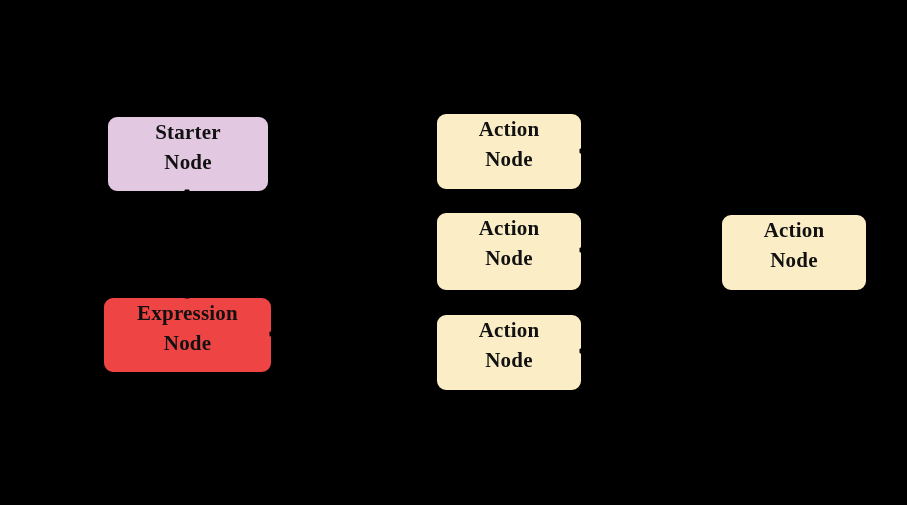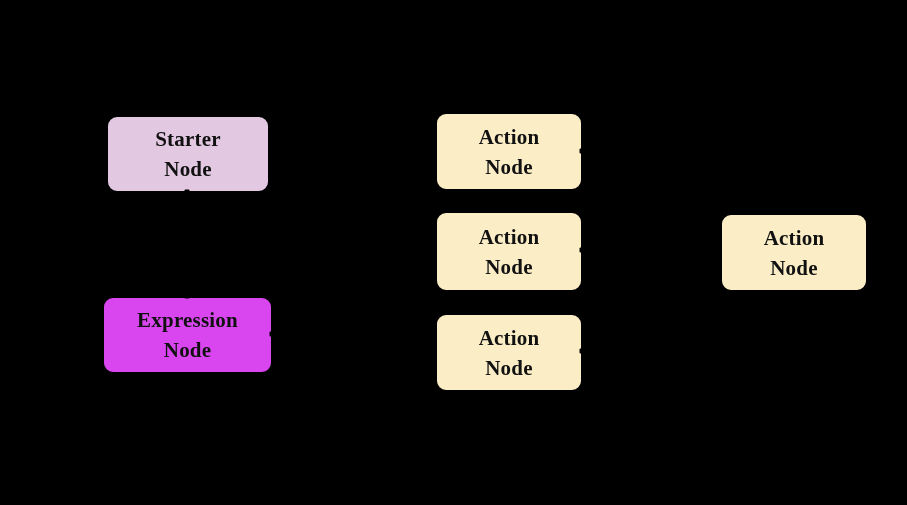--- a/index.html
+++ b/index.html
@@ -14,21 +14,20 @@
     background: #000000;
     overflow: hidden;
     font-family: "Liberation Serif", "DejaVu Serif", serif;
   }
   .node {
     position: absolute;
     box-sizing: border-box;
     border: 2px solid #0369a1;
     border-radius: 11px;
     display: flex;
-    align-items: center;
     justify-content: center;
     text-align: center;
   }
   .node-label {
     font-weight: bold;
     font-size: 21px;
     line-height: 30px;
     color: #111111;
     white-space: pre-line;
     letter-spacing: 0.2px;
@@ -45,21 +44,21 @@
 </head>
 <body>
 
 <div id="canvas" style="width: 907px; height: 505px; background: rgb(0, 0, 0);">
 
   <div class="node" style="left: 106px; top: 115px; width: 164px; height: 78px; background: rgb(226, 200, 224); border-color: rgb(0, 0, 0);">
     <span class="node-label">Starter
 Node</span>
   </div>
 
-  <div class="node" style="left: 102px; top: 296px; width: 171px; height: 78px; background: #d946ef; border-color: rgb(0, 0, 0);">
+  <div class="node" style="left: 102px; top: 296px; width: 171px; height: 78px; background: #ef4444; border-color: rgb(0, 0, 0);">
     <span class="node-label">Expression
 Node</span>
   </div>
 
   <div class="node" style="left: 435px; top: 112px; width: 148px; height: 79px; background: rgb(251, 237, 197); border-color: rgb(0, 0, 0);">
     <span class="node-label">Action
 Node</span>
   </div>
 
   <div class="node" style="left: 435px; top: 211px; width: 148px; height: 81px; background: rgb(251, 237, 197); border-color: rgb(0, 0, 0);">

